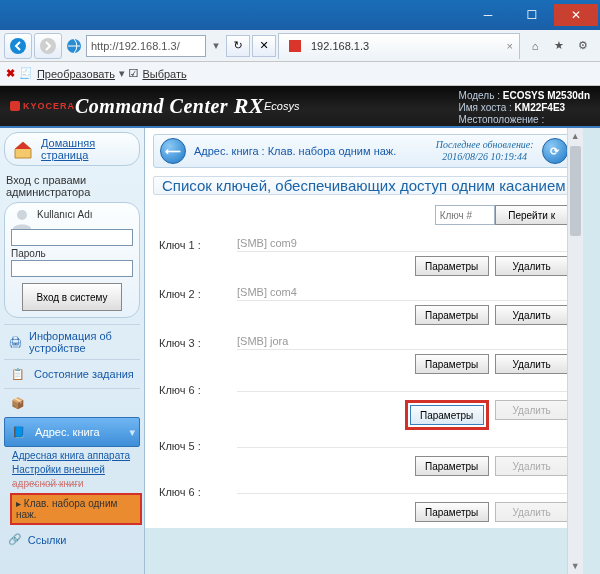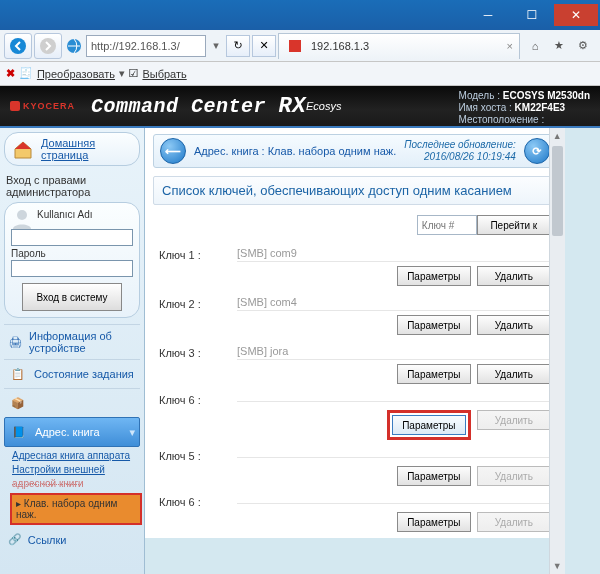--- a/index.html
+++ b/index.html
@@ -24,21 +24,21 @@
   
   .linkbar{height:24px; background:#f2f5f9; border-bottom:1px solid #c6c6c6; display:flex; align-items:center; padding:0 6px; gap:4px; font-size:11px;}
   .linkbar .red-x{color:#c00;font-weight:bold;}
   .linkbar a{color:#333;text-align:center;}
   .chev{color:#555;}
   
   .header{height:42px; background:linear-gradient(#0a0a0a,#222 60%,#1a1a1a); color:#fff; display:flex; align-items:center; padding:0 10px; position:relative; border-bottom:2px solid #3b7bbf;}
   .brand{display:flex;align-items:center;gap:6px;}
   .kyocera-logo{font-family:Arial; font-size:9px; letter-spacing:1px; color:#d9352b; font-weight:bold; display:flex; align-items:flex-start; gap:3px;}
   .kyocera-logo .dot{width:10px;height:10px;background:#d9352b;border-radius:2px;display:inline-block;}
-  .cc-title{font-family:Liberation Mono, monospace; font-style:italic; font-weight:bold; font-size:20px; letter-spacing:.5px; margin-left:16px;}
+  .cc-title{font-family:Liberation Serif, serif; font-style:italic; font-weight:bold; font-size:20px; letter-spacing:.5px; }
   .cc-title .rx{font-style:italic; font-size:22px;}
   .ecosys{font-style:italic; font-size:11px; margin-left:0;}
   .dev-info{position:absolute; right:10px; top:4px; font-size:10px; text-align:left; line-height:12px;}
   .dev-info span{color:#bcd;}
   
   .content{display:flex; height:446px;}
   
   .sidebar{width:145px; background:linear-gradient(#e8f3fa,#d4e6f2); border-right:1px solid #9fbdd3; padding:4px 4px 0 4px; overflow:hidden;}
   .side-block{border:1px solid #b6cde0; background:linear-gradient(#fbfeff,#e8f2fa); border-radius:14px; margin-bottom:6px; padding:4px 6px;}
   .home-block{display:flex;gap:6px;align-items:center;}
@@ -56,23 +56,23 @@
   .sub-links{padding:2px 0 2px 8px;}
   .sub-links a{display:block;color:#1659a8;text-decoration:underline;font-size:10px;line-height:14px;}
   .sub-links .dotted{color:#c77;text-decoration:line-through dotted;}
   .sub-current{background:#e98b2e;border:2px solid #d4302a;padding:3px 4px;margin:2px -2px;font-size:10px;color:#333;}
   .refs{display:flex;align-items:center;gap:6px;padding:4px;color:#1659a8;}
   
   .main{flex:1; background:#fff; padding:6px 8px 0 8px; overflow:hidden;}
   .crumb-bar{height:34px;border:1px solid #bcd1e2;background:linear-gradient(#f5fbff,#e3eff9);border-radius:3px;display:flex;align-items:center;padding:0 6px;gap:8px;margin-bottom:8px;}
   .round-btn{width:26px;height:26px;border-radius:50%;background:radial-gradient(circle at 35% 30%,#8cc9f5,#1d78c8);display:flex;align-items:center;justify-content:center;color:#fff;font-weight:bold;border:1px solid #1a64a8;}
   .crumb-text{flex:1;color:#1659a8;font-size:11px;}
-  .update-box{font-size:10px;color:#1d6aa8;font-style:italic;text-align:right;line-height:12px;}
-  
-  .section-title{color:#1c64a6;font-size:13px;border:1px solid #cfdbe7;border-radius:2px;background:linear-gradient(#fbfdff,#eef5fb);padding:6px 8px;margin-bottom:10px;}
+  .update-box{font-size:10px;color:#1d6aa8;font-style:italic;text-align:center;line-height:12px;font-family:Liberation Serif, serif;}
+  
+  .section-title{color:#1c64a6;font-size:15px;border:1px solid #cfdbe7;border-radius:2px;background:linear-gradient(#fbfdff,#eef5fb);padding:0 8px;margin-bottom:10px;}
   .goto-row{display:flex;justify-content:flex-end;margin-bottom:8px;padding-right:6px;}
   .goto-row input{width:60px;height:20px;border:1px solid #a7b7c7;font-size:10px;color:#999;padding:0 4px;}
   .btn{height:20px;min-width:74px;border:1px solid #8a8a8a;background:linear-gradient(#fdfdfd,#e2e2e2);font-size:10px;padding:0 8px;cursor:pointer;}
   .btn[disabled]{color:#aaa;border-color:#bbb;background:linear-gradient(#f5f5f5,#eee);}
   
   .key-row{display:flex;align-items:center;padding:4px 6px 2px;gap:8px;}
   .key-label{width:70px;color:#333;font-size:11px;}
   .key-val{flex:1;color:#999;font-size:11px;border-bottom:1px solid #e6e6e6;padding-bottom:2px;}
   .key-actions{display:flex;justify-content:flex-end;gap:6px;padding:2px 6px 6px;}
   .hl{border:3px solid #d4302a;padding:2px;display:inline-block;}

